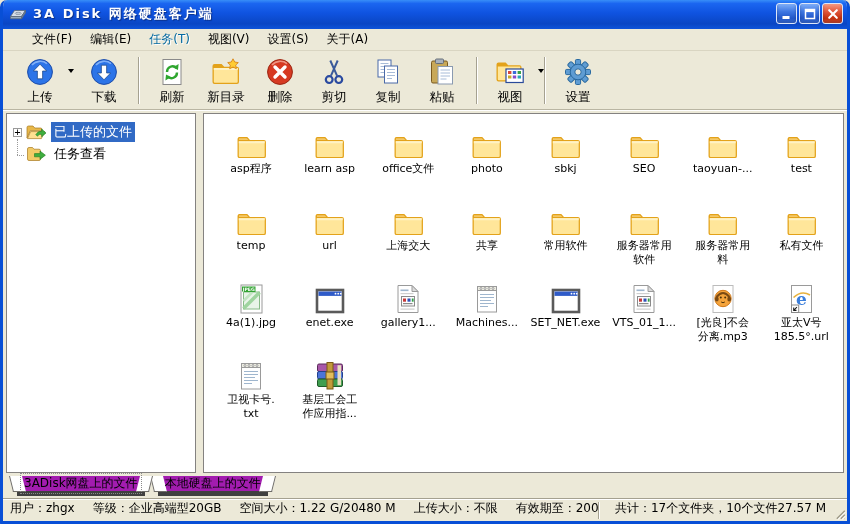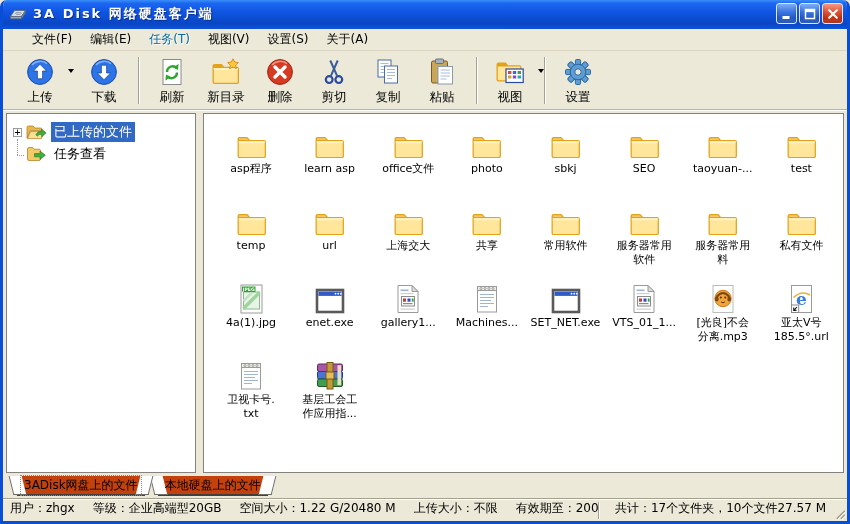--- a/index.html
+++ b/index.html
@@ -97,21 +97,21 @@
     text-align:center; font-size:11px; line-height:14px; white-space:pre-line;
     max-width:78px; overflow:hidden;
   }
   
   .tabsbar {
     height:22px; flex:none; display:flex; align-items:stretch; padding:0 0 2px 14px;
     background:#ECE9D8; gap:13px;
   }
   .tab {
     position:relative; display:flex; align-items:center; padding:0 4px;
-    background:#c2410c; border-bottom:2px solid #404040; margin-top:0; z-index:1;justify-content:flex-end;
+    background:#a21caf; border-bottom:5px solid #404040; margin-top:0; z-index:1;justify-content:flex-end;
   }
   .tab::before {
     content:""; position:absolute; top:0; bottom:-1px; left:-6px; width:12px; background:#fff;
     border-left:1px solid #6f6d68; border-bottom:1px solid #6f6d68; transform:skewX(14deg);
   }
   .tab::after {
     content:""; position:absolute; top:0; bottom:-1px; right:-6px; width:12px; background:#fff;
     border-right:1px solid #6f6d68; border-bottom:1px solid #6f6d68; transform:skewX(-14deg);
   }
   .tab-text { position:relative; z-index:2; font-size:12px; padding:1px 3px; white-space:nowrap; }

